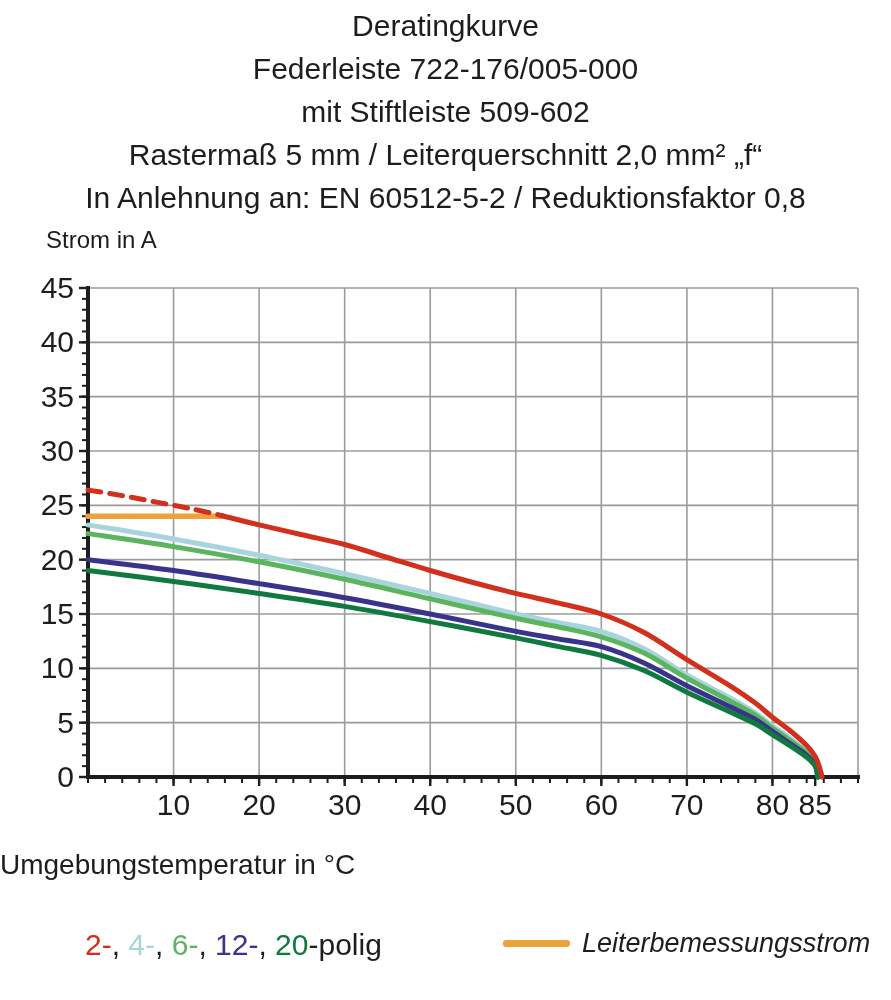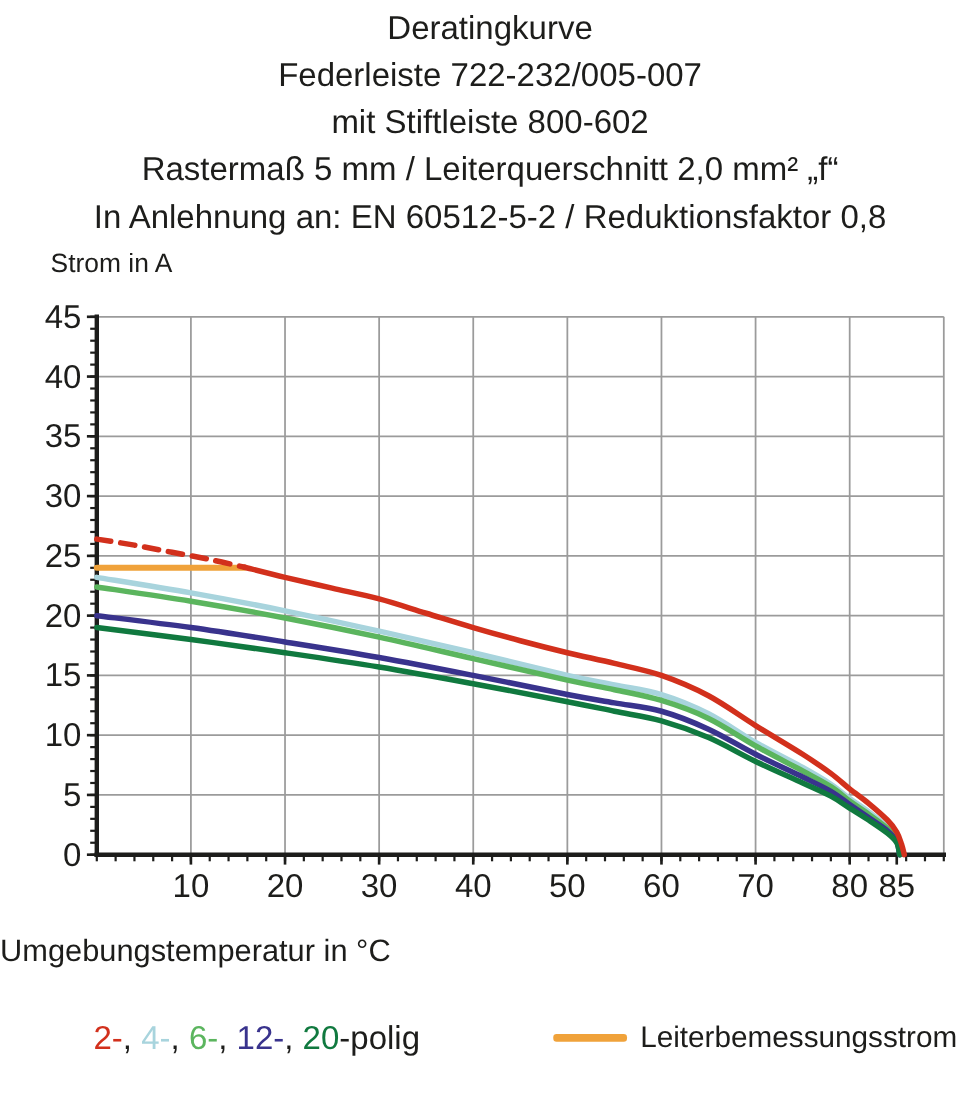--- a/index.html
+++ b/index.html
@@ -4,33 +4,33 @@
 <style>
   html,body{margin:0;padding:0;background:#ffffff;}
   .page{position:relative;width:891px;height:1000px;background:#ffffff;overflow:hidden;
         font-family:"Liberation Sans", sans-serif;color:#1d1d1b;}
   .title-block{position:absolute;top:4px;left:0;width:891px;text-align:center;
                font-size:30px;line-height:43px;font-weight:400;}
   .y-axis-label{position:absolute;left:46px;top:226px;font-size:24px;}
   .x-axis-label{position:absolute;left:0;top:849px;width:856px;font-size:28px;}
   .chart-svg{position:absolute;left:0;top:0;}
   .legend-pins{position:absolute;left:85px;top:928px;font-size:30px;white-space:nowrap;text-align:right;}
-  .legend-rated{position:absolute;left:503px;top:928px;display:flex;align-items:center;}
+  .legend-rated{position:absolute;left:503px;top:928px;display:flex;align-items:center;font-style:italic;}
   .legend-rated .swatch{width:67px;height:7px;border-radius:3px;margin-right:12px;}
   .legend-rated .lbl{font-size:27px;}
 </style>
 </head>
 <body>
 
 <div class="page">
 
   <div class="title-block">
     <div>Deratingkurve</div>
-    <div>Federleiste 722-232/005-007</div>
-    <div>mit Stiftleiste 800-602</div>
+    <div>Federleiste 722-176/005-000</div>
+    <div>mit Stiftleiste 509-602</div>
     <div>Rastermaß 5 mm / Leiterquerschnitt 2,0 mm² „f“</div>
     <div>In Anlehnung an: EN 60512-5-2 / Reduktionsfaktor 0,8</div>
   </div>
 
   <div class="y-axis-label">Strom in A</div>
 
   <svg class="chart-svg" id="chart" width="891" height="1000" viewBox="0 0 891 1000">
       <line x1="173.55555555555554" y1="288" x2="173.55555555555554" y2="777" stroke="#9b9b9b" stroke-width="1.6"></line>
       <line x1="259.1111111111111" y1="288" x2="259.1111111111111" y2="777" stroke="#9b9b9b" stroke-width="1.6"></line>
       <line x1="344.6666666666667" y1="288" x2="344.6666666666667" y2="777" stroke="#9b9b9b" stroke-width="1.6"></line>

